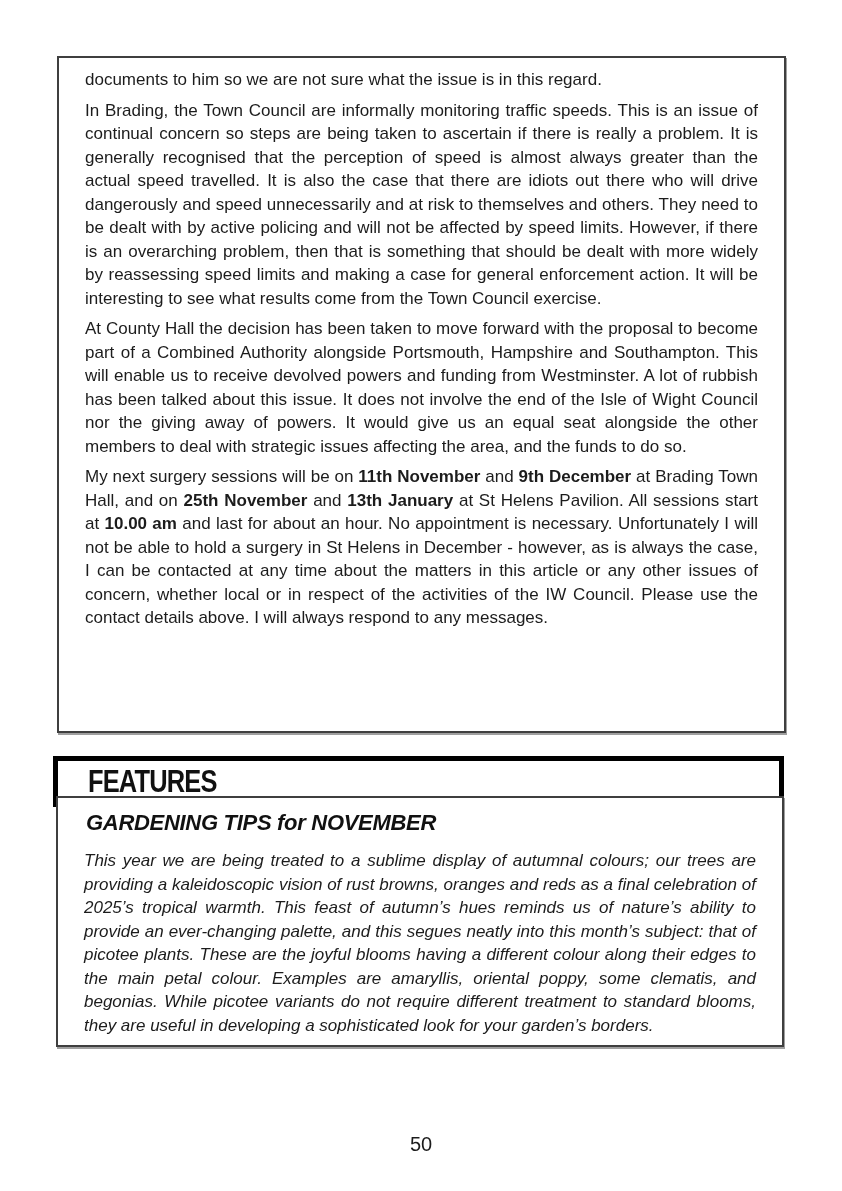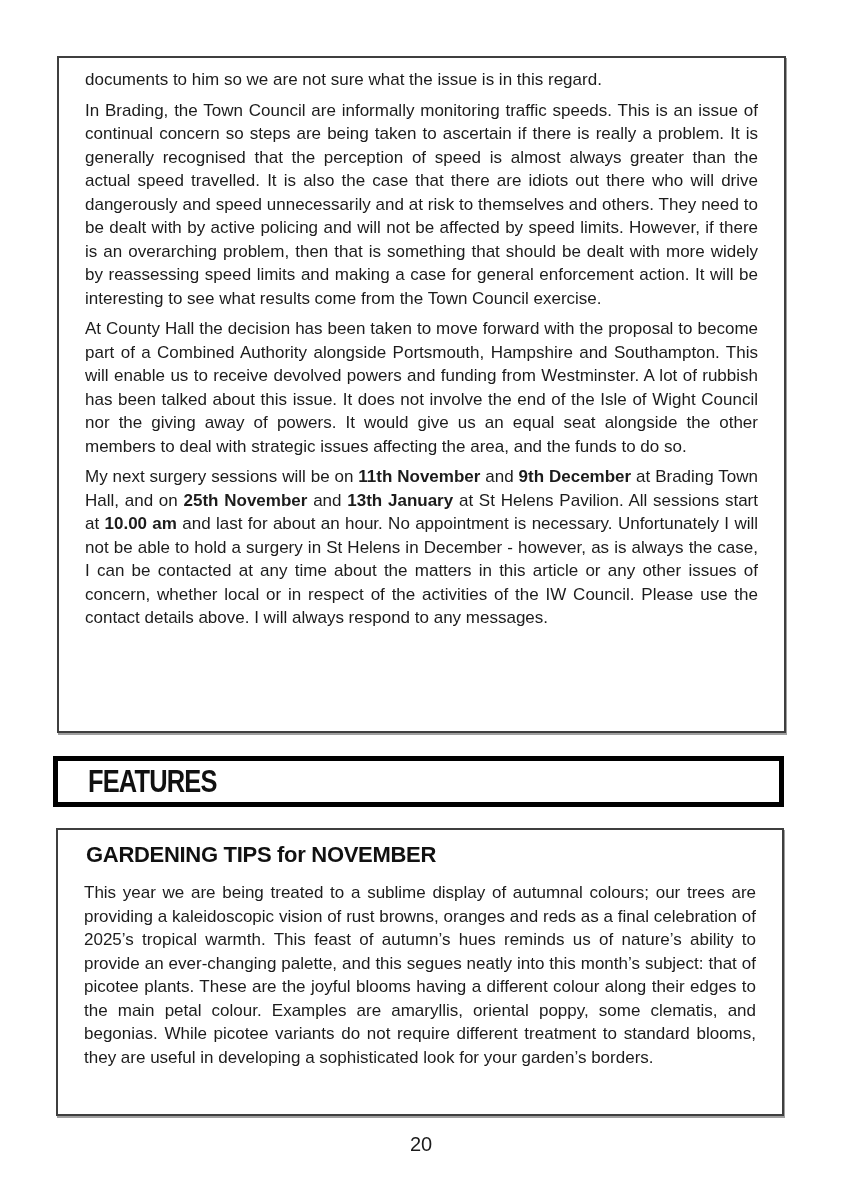--- a/index.html
+++ b/index.html
@@ -68,24 +68,25 @@
     letter-spacing: -1px;
     color: #111111;
     transform: scaleX(0.82);
     transform-origin: left center;
     white-space: nowrap;
   }
 
   
   .gardening-box {
     left: 56px;
-    top: 828px;
+    top: 796px;
     width: 728px;
-    height: 288px;
+    height: 251px;
     padding: 10px 26px 12px 26px;
+    font-style: italic;
   }
 
   .gardening-box h2 {
     font-size: 22px;
     font-weight: bold;
     color: #111111;
     letter-spacing: -0.3px;
     margin: 2px 0 13px 2px;
   }
 
@@ -114,15 +115,15 @@
 
   <section class="features-box">
     <h1>FEATURES</h1>
   </section>
 
   <section class="box gardening-box">
     <h2>GARDENING TIPS for NOVEMBER</h2>
     <p>This year we are being treated to a sublime display of autumnal colours; our trees are providing a kaleidoscopic vision of rust browns, oranges and reds as a final celebration of 2025’s tropical warmth. This feast of autumn’s hues reminds us of nature’s ability to provide an ever-changing palette, and this segues neatly into this month’s subject: that of picotee plants. These are the joyful blooms having a different colour along their edges to the main petal colour. Examples are amaryllis, oriental poppy, some clematis, and begonias. While picotee variants do not require different treatment to standard blooms, they are useful in developing a sophisticated look for your garden’s borders.</p>
   </section>
 
-  <div class="page-number">20</div>
+  <div class="page-number">50</div>
 
 </div>
 
 </body></html>

